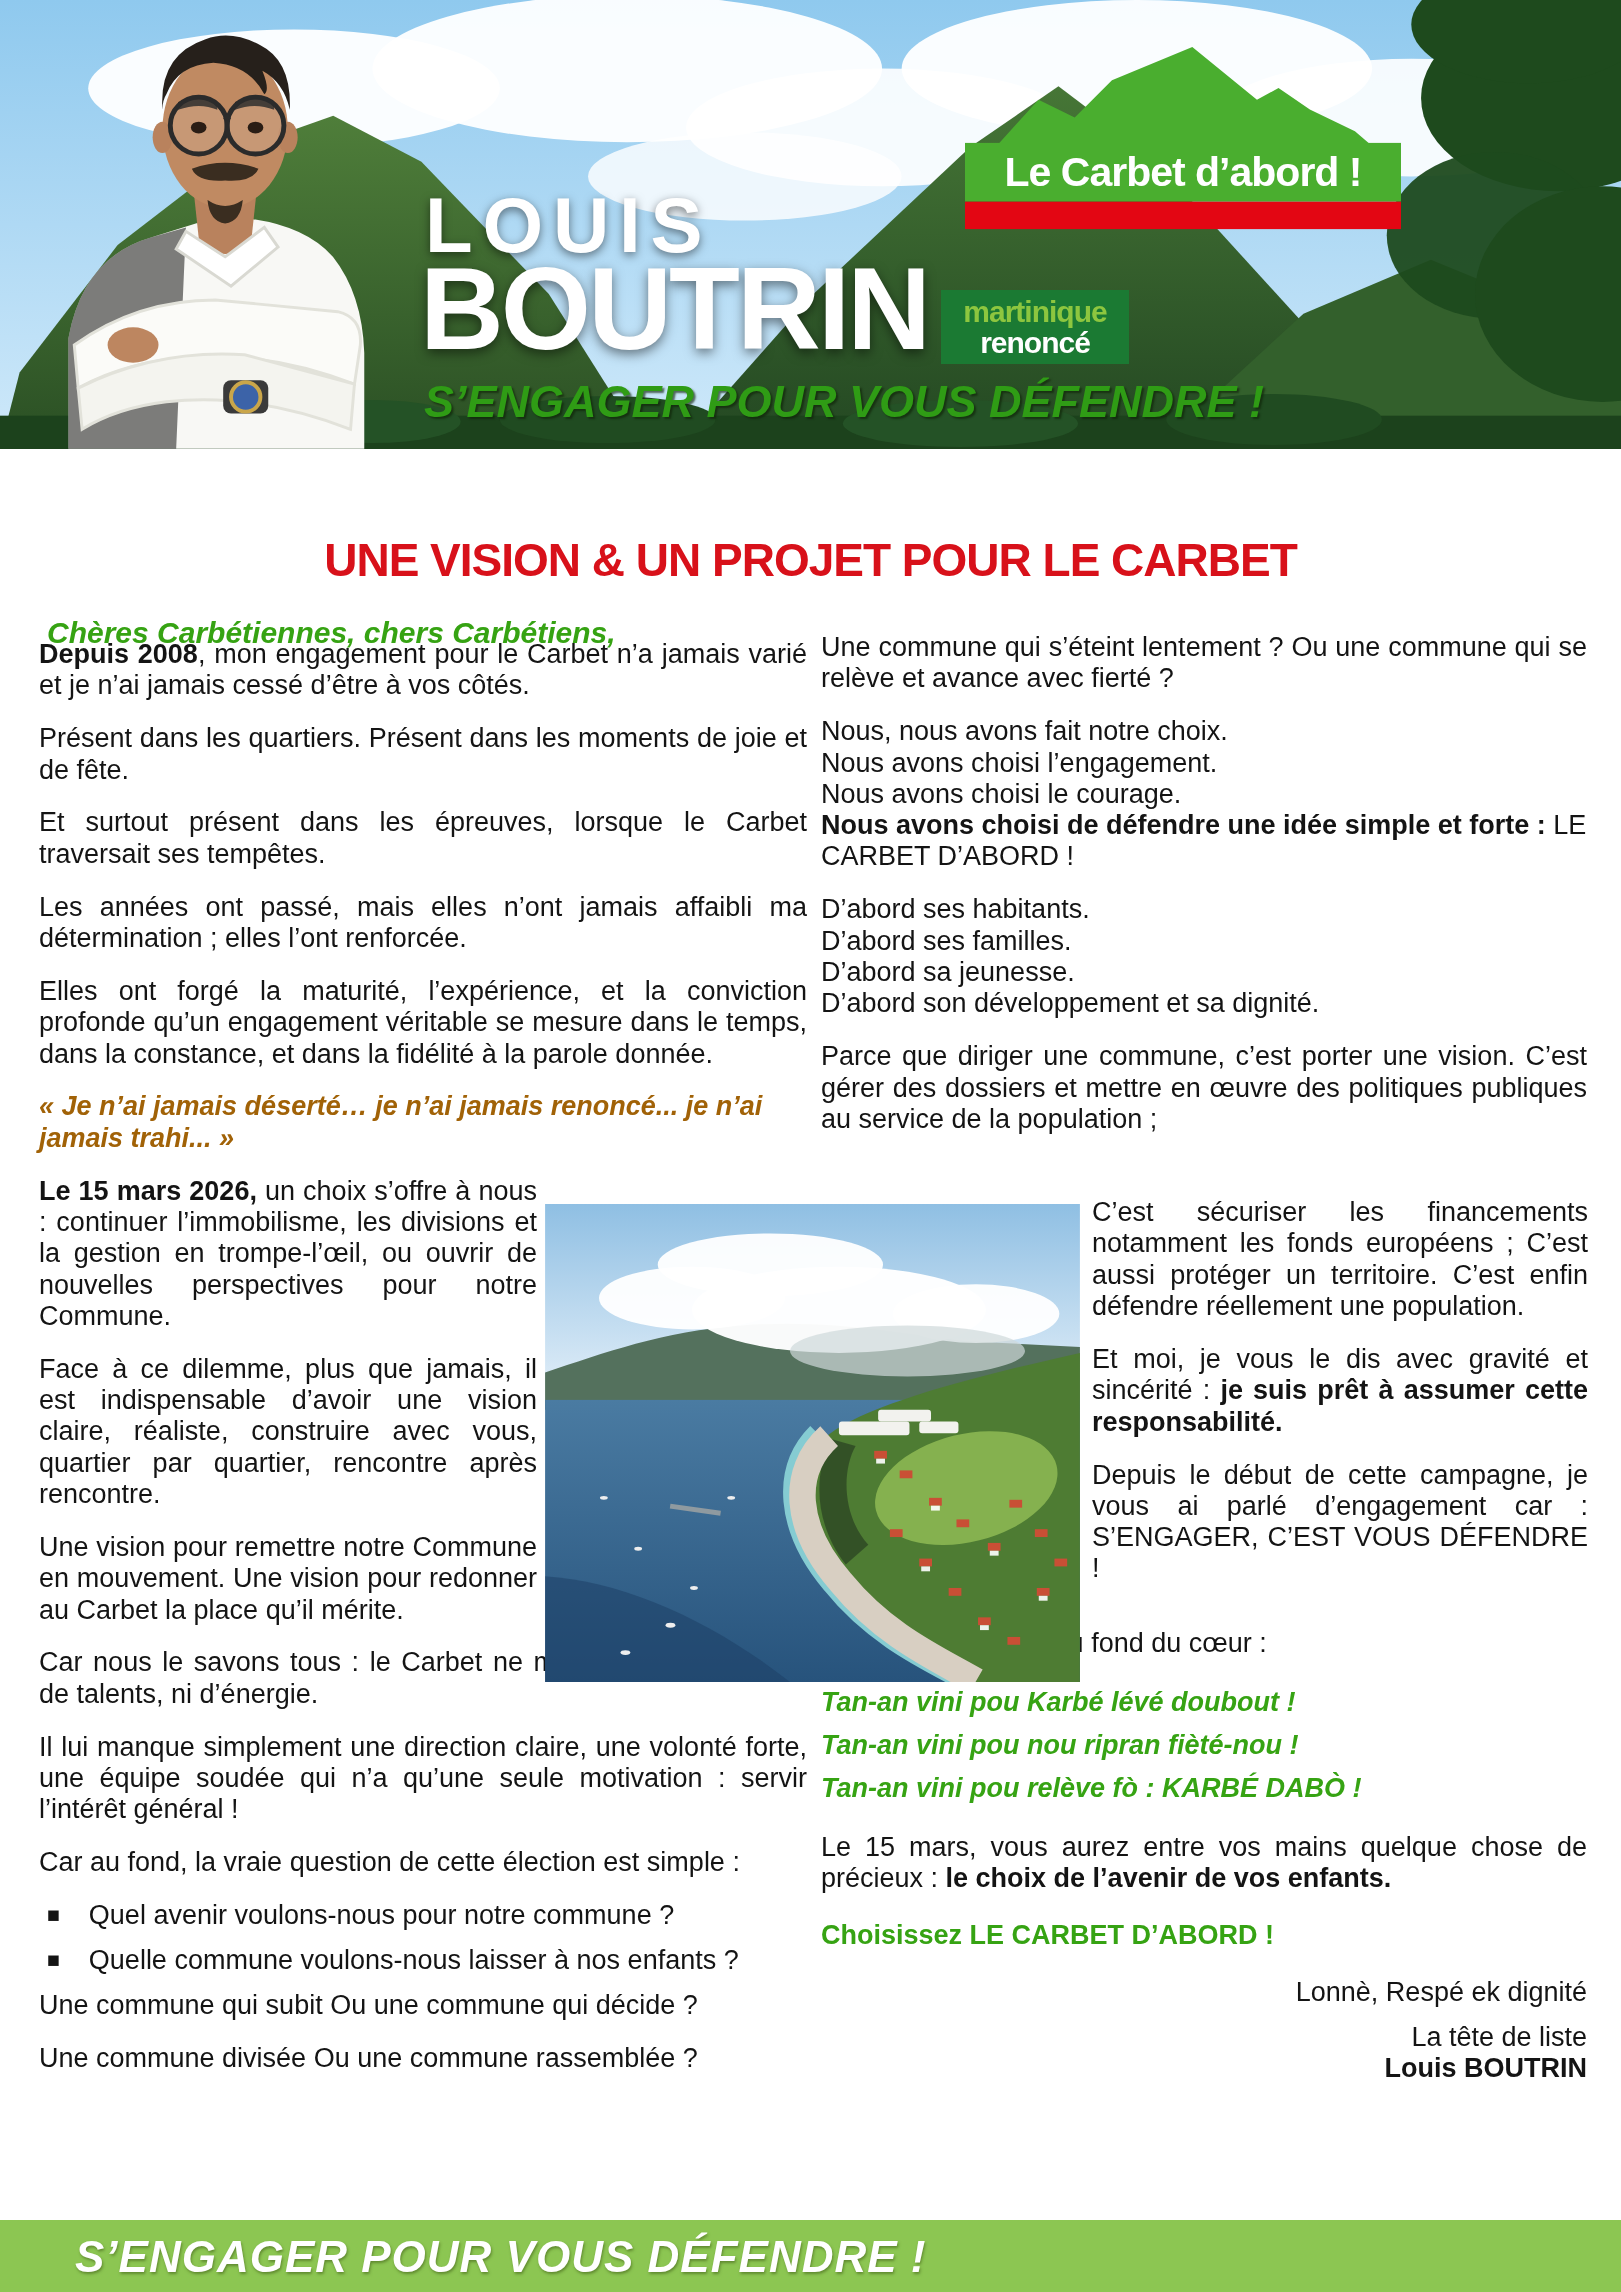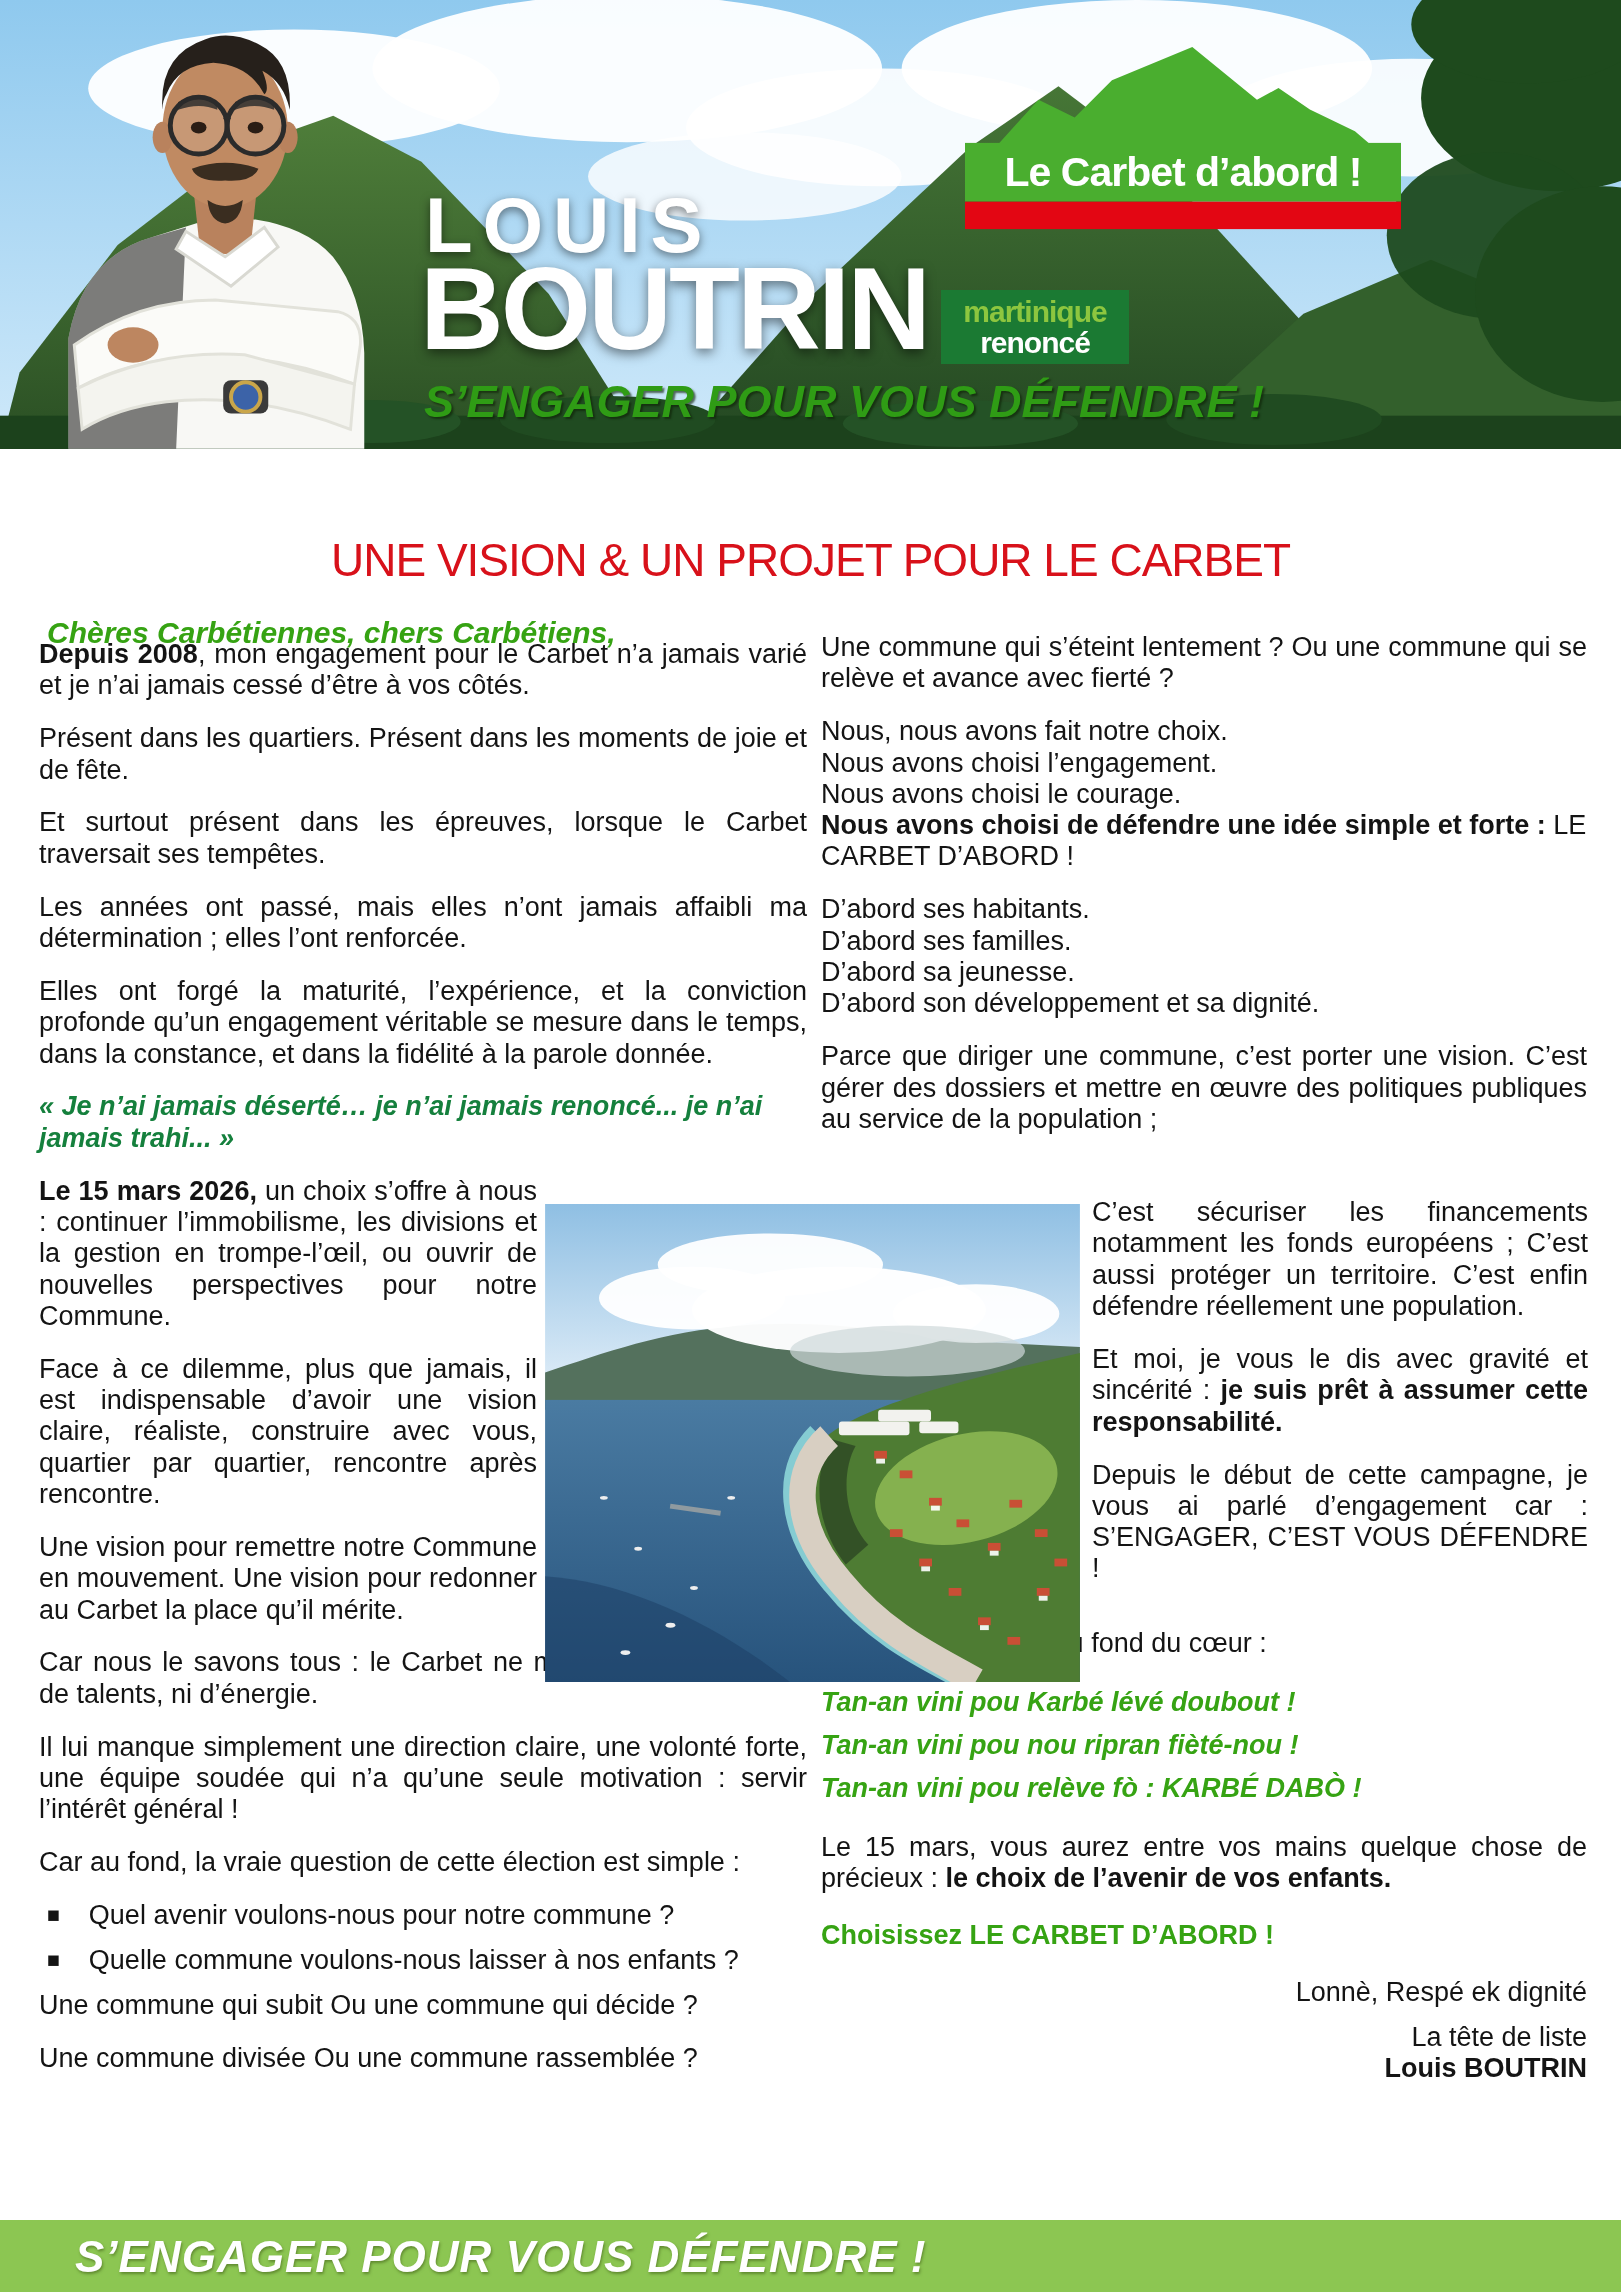--- a/index.html
+++ b/index.html
@@ -19,33 +19,33 @@
   .party-badge .l1{color:#8dc63f;font-weight:800;font-size:30px;letter-spacing:-1px;}
   .party-badge .l2{color:#ffffff;font-weight:800;font-size:30px;letter-spacing:-1px;}
   .hero-slogan{position:absolute;left:424px;top:376px;font-size:45px;font-weight:800;font-style:italic;
                color:#2f9c15;letter-spacing:0px;text-shadow:2px 2px 2px rgba(15,35,8,.65);white-space:nowrap;}
   .carbet-logo{position:absolute;left:965px;top:41px;width:436px;height:192px;}
   .carbet-logo svg{position:absolute;left:0;top:0;}
   .carbet-text{position:absolute;left:0;top:102px;width:436px;height:59px;display:flex;align-items:center;
                justify-content:center;color:#fff;font-weight:800;font-size:41px;letter-spacing:-1px;white-space:nowrap;}
 
   
-  .doc-title{position:absolute;left:0;top:502px;width:1621px;text-align:center;font-size:46px;font-weight:400;
+  .doc-title{position:absolute;left:0;top:502px;width:1621px;text-align:center;font-size:46px;font-weight:700;
              color:#d8111a;letter-spacing:-1px;}
   .salutation{position:absolute;left:47px;top:586px;font-size:30px;font-weight:700;font-style:italic;color:#36a313;}
 
   .col{position:absolute;font-size:27px;line-height:1.16;}
   .col-left{left:39px;top:639px;width:768px;}
   .col-right{left:821px;top:632px;width:766px;}
   .para{margin:0 0 21.6px 0;text-align:justify;}
   .noj{text-align:left;}
   .narrowL{width:498px;}
   .narrowR{width:496px;margin-left:271px;}
   .b{font-weight:bold;}
-  .quote{color:#15803d;font-weight:700;font-style:italic;text-align:left;}
+  .quote{color:#a16207;font-weight:700;font-style:italic;text-align:left;}
   .greenblock{color:#36a313;font-weight:700;font-style:italic;line-height:1.6;}
   .mt70{margin-top:62px;} .mt44{margin-top:43px;} .mt10{margin-top:9.8px;}
   .bullet-row{display:flex;align-items:flex-start;margin:0 0 13.7px 7.8px;}
   .bullet-sq{font-size:21.6px;line-height:1.35;margin-right:29px;}
   .sign{text-align:right;margin:0 0 13.7px 0;}
   .sign-tight{margin:0;}
   .choose .it{font-style:italic;}
   .choose{color:#36a313;font-weight:800;line-height:1.45;text-align:left;}
 
   .photo{position:absolute;left:545px;top:1204px;width:535px;height:478px;margin:0;}

